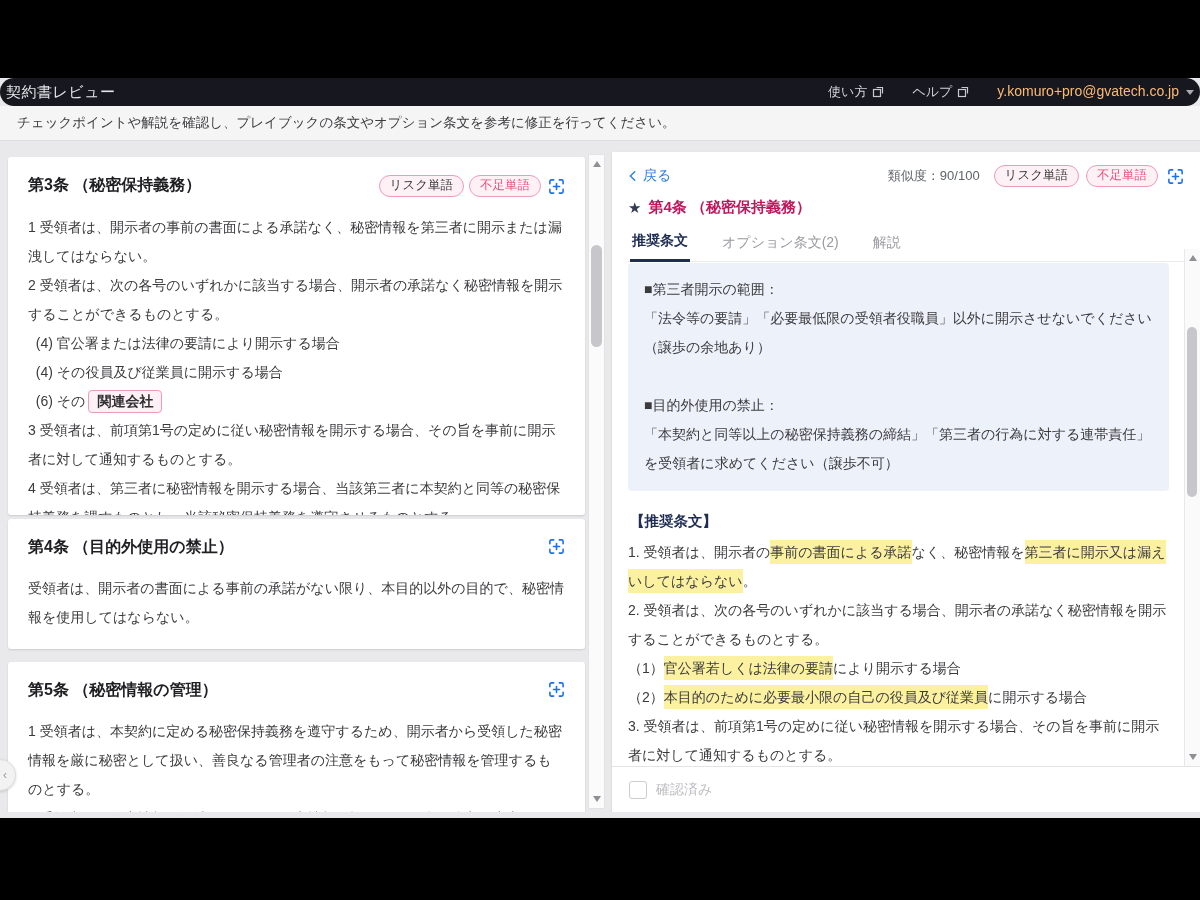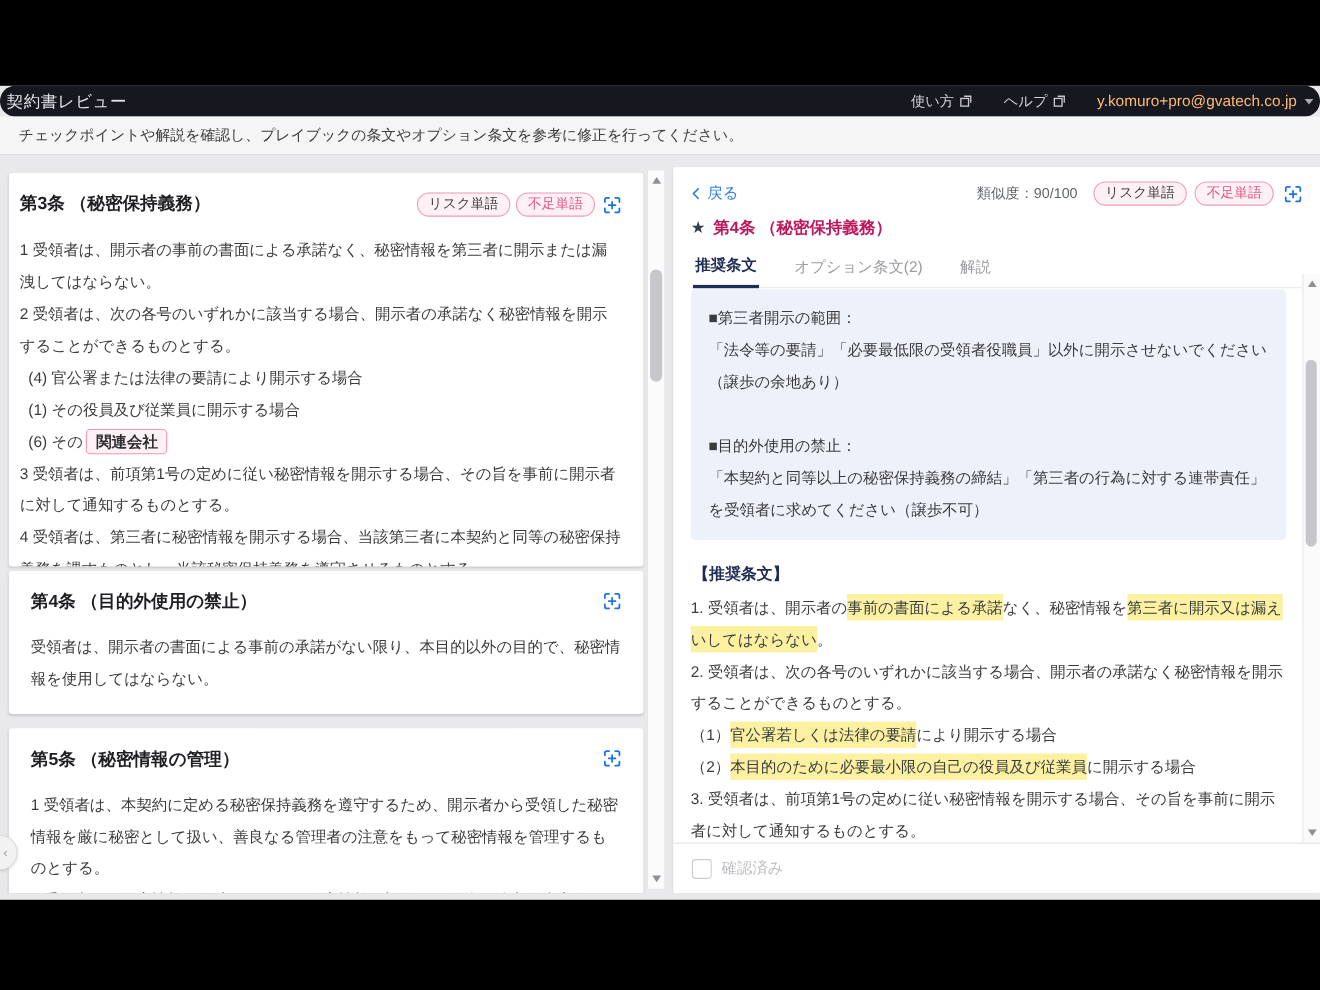--- a/index.html
+++ b/index.html
@@ -117,21 +117,21 @@
       </div>
     </div>
   </div>
 
   <div class="sub-bar">
     <span>チェックポイントや解説を確認し、プレイブックの条文やオプション条文を参考に修正を行ってください。</span>
   </div>
 
   <div class="main">
 
-    <div class="card" style="top:16px;height:358px;padding-left:10px;">
+    <div class="card" style="top:16px;height:358px;">
       <div class="card-head">
         <div class="card-title">第3条 （秘密保持義務）</div>
         <div class="card-head-right">
           <span style="display:inline-flex;gap:5px;">
               <span class="badge badge-dark">リスク単語</span>
               <span class="badge badge-pink">不足単語</span>
             </span>
           <span class="expand-btn">
             <svg width="17" height="17" viewBox="0 0 18 18" fill="none" stroke="#1b72e8" stroke-width="1.7" stroke-linecap="round">
                 <path d="M2 6 V3.6 Q2 2 3.6 2 H6"></path>
@@ -140,21 +140,21 @@
                 <path d="M6 16 H3.6 Q2 16 2 14.4 V12"></path>
                 <path d="M9 5.8 V12.2 M5.8 9 H12.2"></path>
               </svg>
           </span>
         </div>
       </div>
       <div class="card-body">
           <div class="rt-p"><span>1 受領者は、開示者の事前の書面による承諾なく、秘密情報を第三者に開示または漏洩してはならない。</span></div>
           <div class="rt-p"><span>2 受領者は、次の各号のいずれかに該当する場合、開示者の承諾なく秘密情報を開示することができるものとする。</span></div>
           <div class="rt-p"><span>  (4) 官公署または法律の要請により開示する場合</span></div>
-          <div class="rt-p"><span>  (1) その役員及び従業員に開示する場合</span></div>
+          <div class="rt-p"><span>  (4) その役員及び従業員に開示する場合</span></div>
           <div class="rt-p"><span>  (6) その</span><span class="seg-box">関連会社</span></div>
           <div class="rt-p"><span>3 受領者は、前項第1号の定めに従い秘密情報を開示する場合、その旨を事前に開示者に対して通知するものとする。</span></div>
           <div class="rt-p"><span>4 受領者は、第三者に秘密情報を開示する場合、当該第三者に本契約と同等の秘密保持義務を課すものとし、当該秘密保持義務を遵守させるものとする。</span></div>
         </div>
     </div>
 
     <div class="card" style="top:378px;height:130px;">
       <div class="card-head">
         <div class="card-title">第4条 （目的外使用の禁止）</div>
         <div class="card-head-right">

